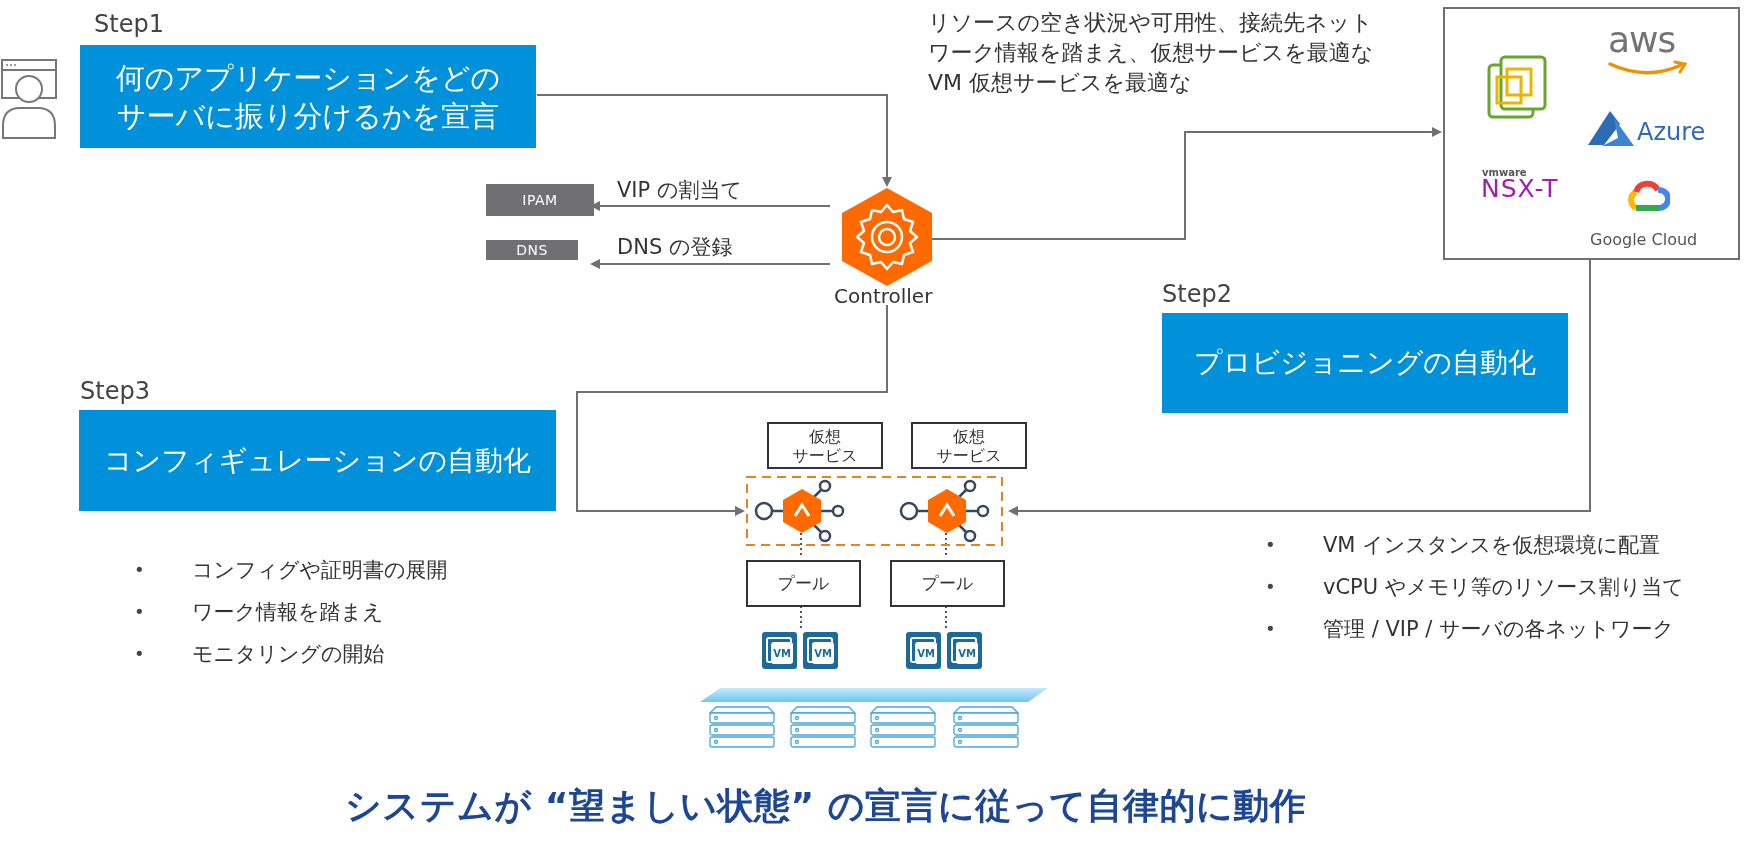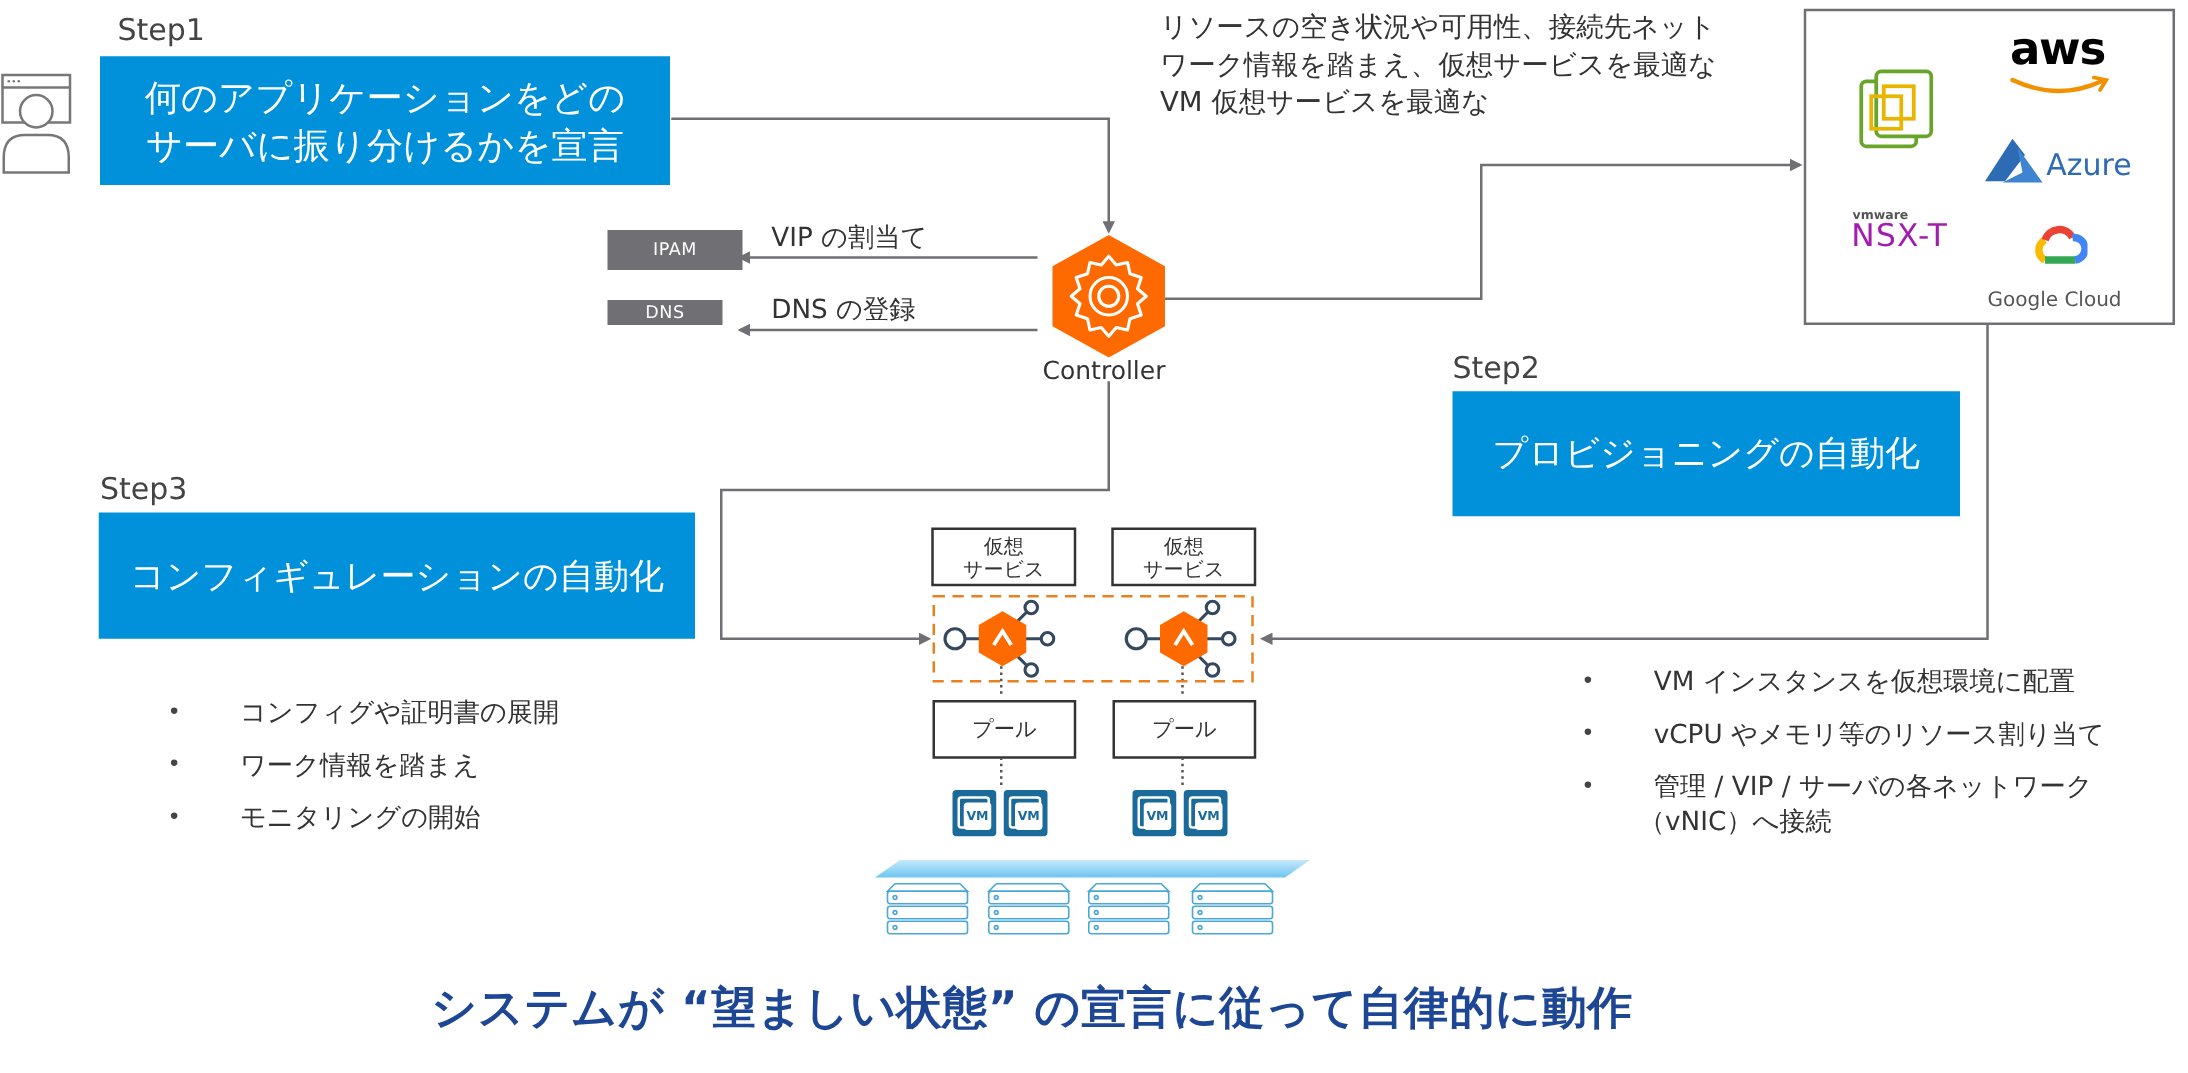--- a/index.html
+++ b/index.html
@@ -7,21 +7,21 @@
          font-family: "DejaVu Sans", "Liberation Sans", sans-serif; color: #333; }
   .abs { position: absolute; }
   .step-label { font-size: 24px; color: #444; }
   .blue-box { position: absolute; background: #0091da; color: #fff;
               display: flex; align-items: center; justify-content: center; }
   .gray-tag { position: absolute; background: #6f6f74; color: #fff; font-size: 14px;
               display: flex; align-items: center; justify-content: center; letter-spacing: 0.5px; }
   .arrow-label { position: absolute; font-size: 21px; color: #333; }
   .svc-box { position: absolute; border: 2px solid #333; background: #fff; font-size: 16px;
              text-align: center; line-height: 19px; color: #333; display: flex; flex-direction: column;
-             justify-content: center; }
+             justify-content: center; margin-left: 22px; }
   .pool-box { position: absolute; border: 2px solid #333; background: #fff; font-size: 17px;
               text-align: center; color: #333; display: flex; align-items: center; justify-content: center; }
   .bullets { position: absolute; list-style: none; margin: 0; padding: 0; font-size: 21px; color: #333; }
   .bullets li { position: relative; padding-left: 58px; line-height: 28px; margin-bottom: 14px; }
   .bullets li::before { content: "•"; position: absolute; left: 0; top: 0; font-size: 18px; color: #444; }
   .desc { position: absolute; font-size: 22px; line-height: 30px; color: #333; }
   .footer-title { position: absolute; font-size: 36px; font-weight: bold; color: #1d4694; letter-spacing: 0.5px; }
 </style>
 </head>
 <body>
@@ -96,21 +96,21 @@
 
 <div class="abs" style="left:1443px;top:7px;width:293px;height:249px;border:2px solid #6f6f74;background:#fff">
 
   <svg class="abs" style="left:42px;top:46px" width="62" height="66">
     <rect x="2" y="10" width="44" height="52" rx="4" fill="none" stroke="#6aa52b" stroke-width="3"></rect>
     <rect x="14" y="2" width="44" height="52" rx="4" fill="#fff" stroke="#6aa52b" stroke-width="3"></rect>
     <rect x="20" y="14" width="24" height="26" fill="none" stroke="#e8b500" stroke-width="3"></rect>
     <rect x="10" y="22" width="24" height="26" fill="none" stroke="#e8b500" stroke-width="3"></rect>
   </svg>
 
-  <div class="abs" style="left:163px;top:10px;font-size:36px;color:#000000;font-weight:bold;letter-spacing:-1px">aws</div>
+  <div class="abs" style="left:163px;top:10px;font-size:36px;color:#737373;font-weight:normal;letter-spacing:-1px">aws</div>
   <svg class="abs" style="left:162px;top:50px" width="84" height="20">
     <path d="M3,5 Q40,22 74,6" fill="none" stroke="#f29100" stroke-width="3.5" stroke-linecap="round"></path>
     <path d="M68,3 L78,5 L73,13" fill="none" stroke="#f29100" stroke-width="3" stroke-linecap="round"></path>
   </svg>
 
   <svg class="abs" style="left:143px;top:101px" width="48" height="38">
     <polygon points="22,1 32,14 16,35 0,35" fill="#2e6bb5"></polygon>
     <polygon points="26,8 46,36 14,36 30,28" fill="#3f84d0"></polygon>
   </svg>
   <div class="abs" style="left:192px;top:109px;font-size:24px;color:#2e6bb5">Azure</div>
@@ -136,21 +136,20 @@
 <ul class="bullets" style="left:134px;top:556px">
   <li>コンフィグや証明書の展開</li>
   <li>ワーク情報を踏まえ</li>
   <li>モニタリングの開始</li>
 </ul>
 
 <ul class="bullets" style="left:1265px;top:531px">
   <li>VM インスタンスを仮想環境に配置</li>
   <li>vCPU やメモリ等のリソース割り当て</li>
   <li style="margin-bottom:0">管理 / VIP / サーバの各ネットワーク</li>
-  <li class="cont" style="padding-left:46px">（vNIC）へ接続</li>
 </ul>
 <style>.bullets li.cont::before { content: none; }</style>
 
 <div class="svc-box" style="left:745px;top:422px;width:112px;height:43px">
   <span>仮想</span>
   <span>サービス</span>
 </div>
 <div class="svc-box" style="left:889px;top:422px;width:112px;height:43px">
   <span>仮想</span>
   <span>サービス</span>

